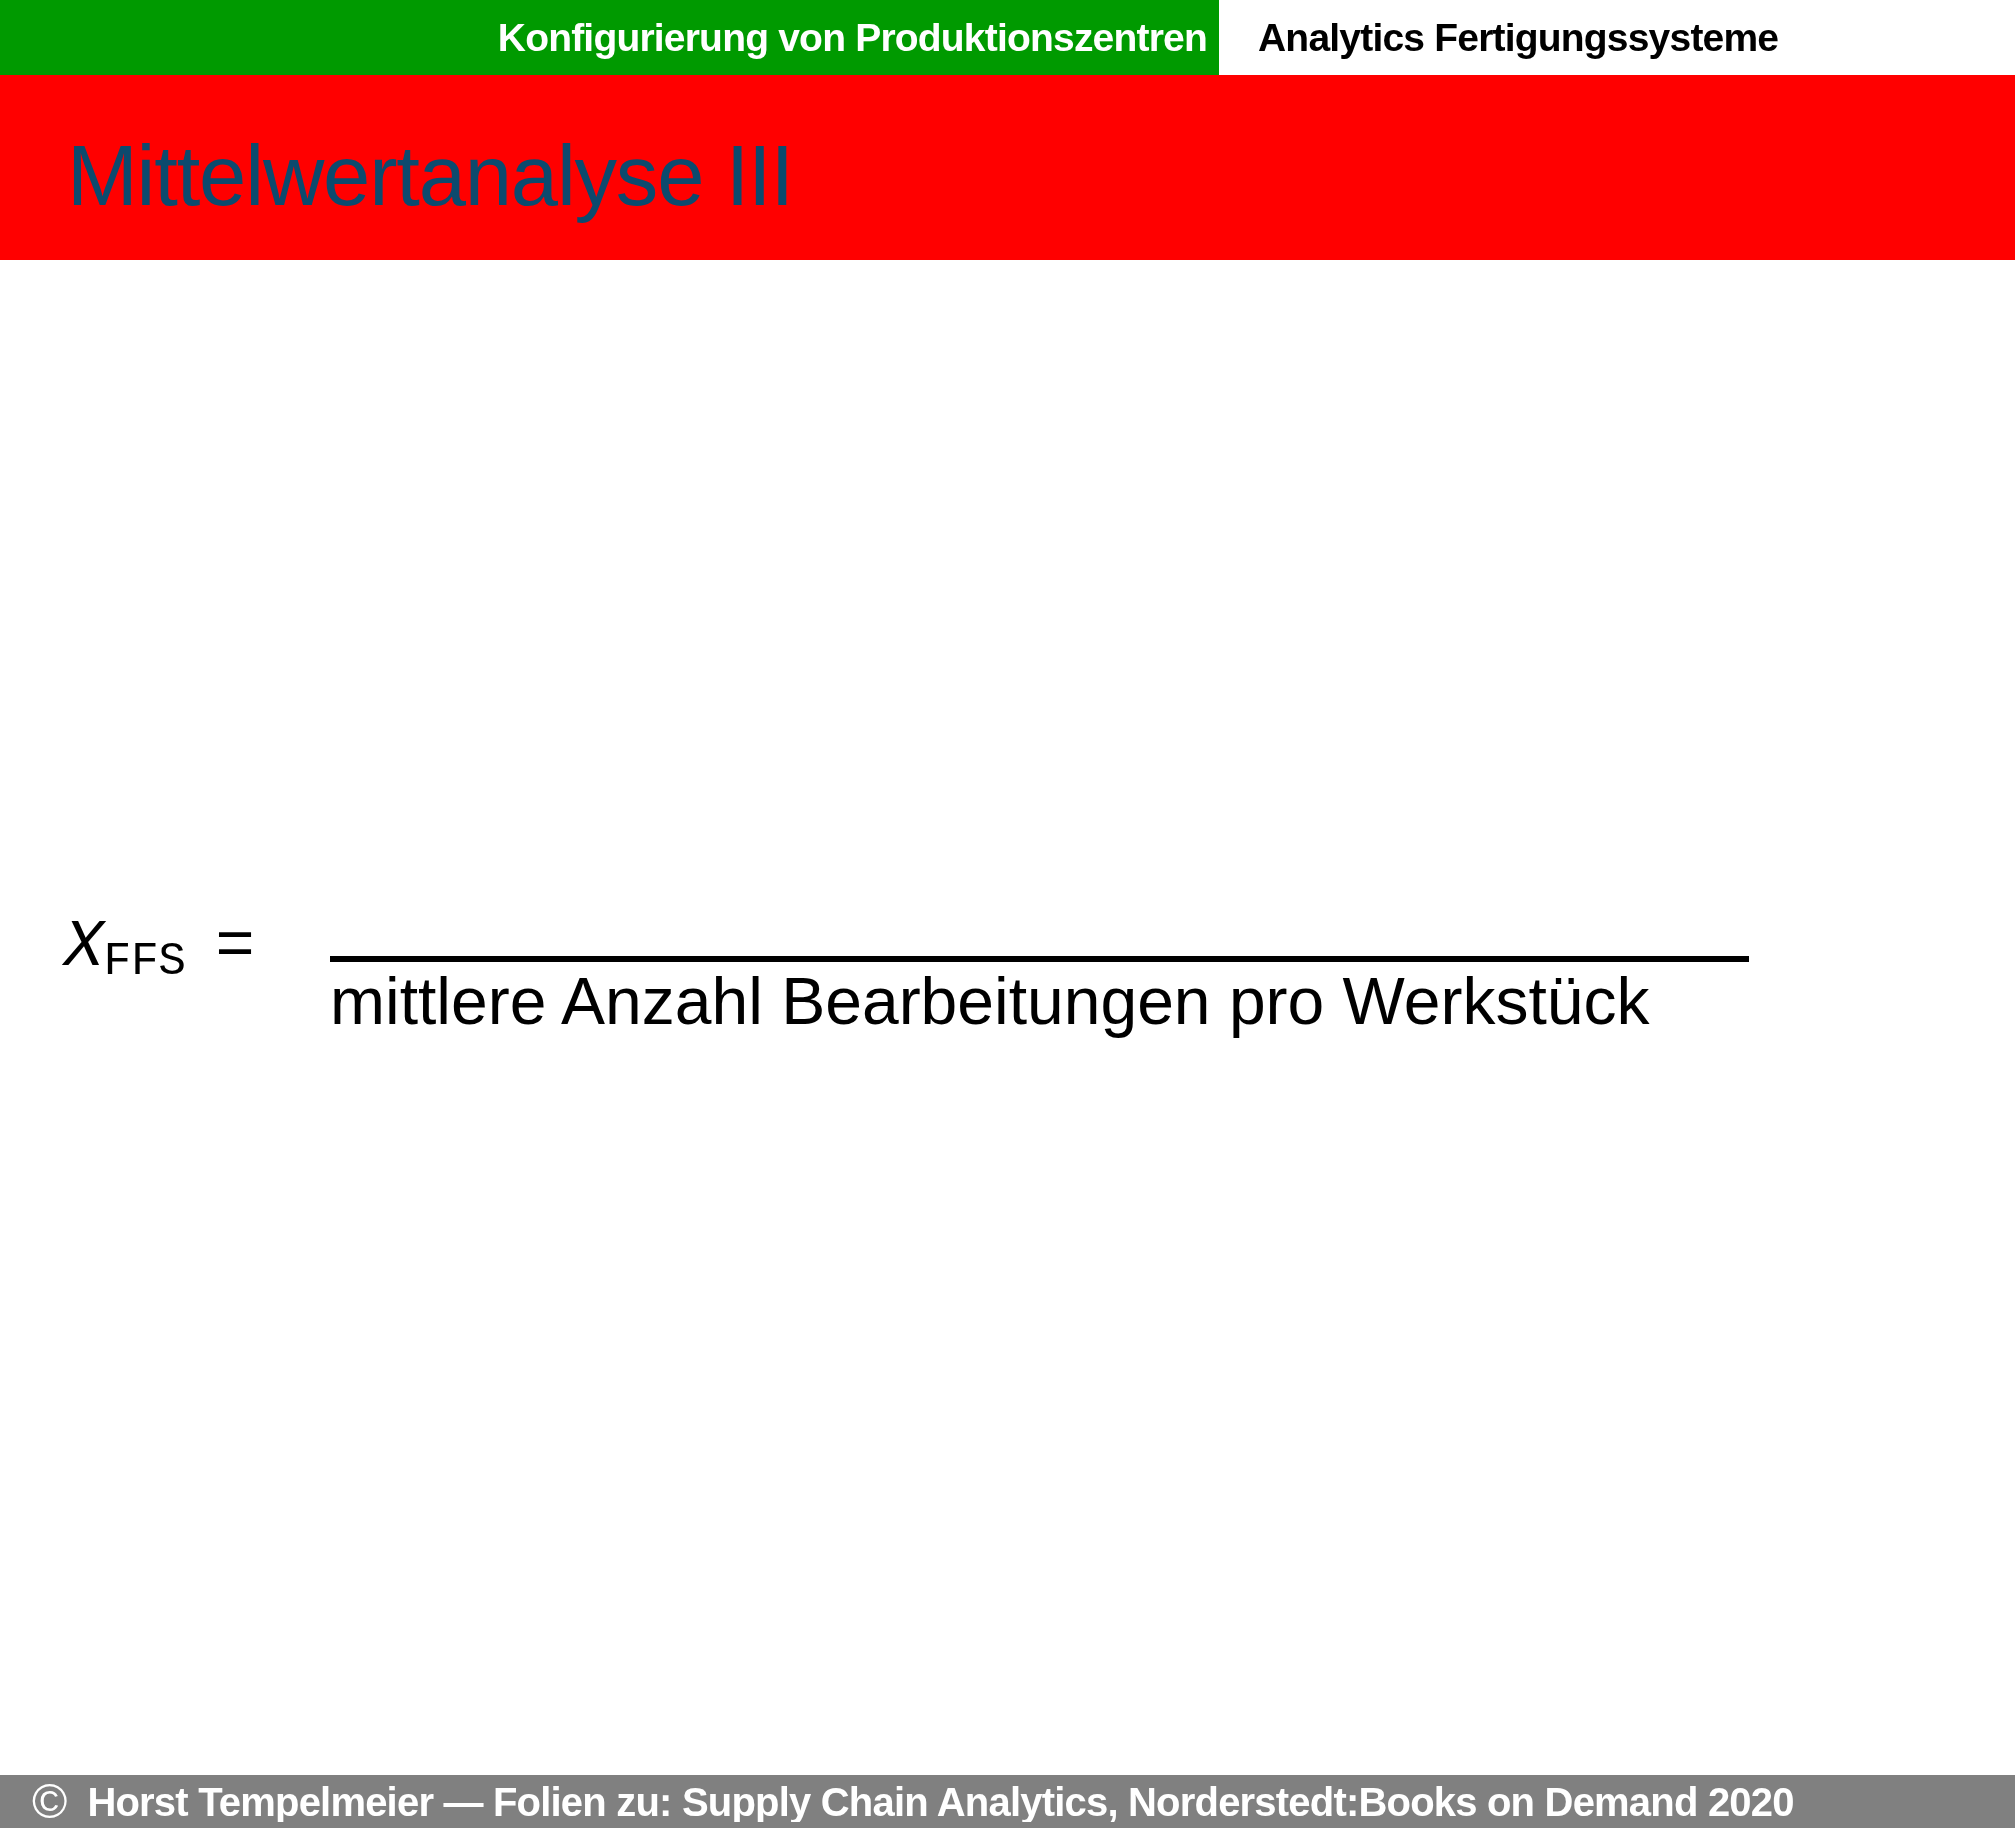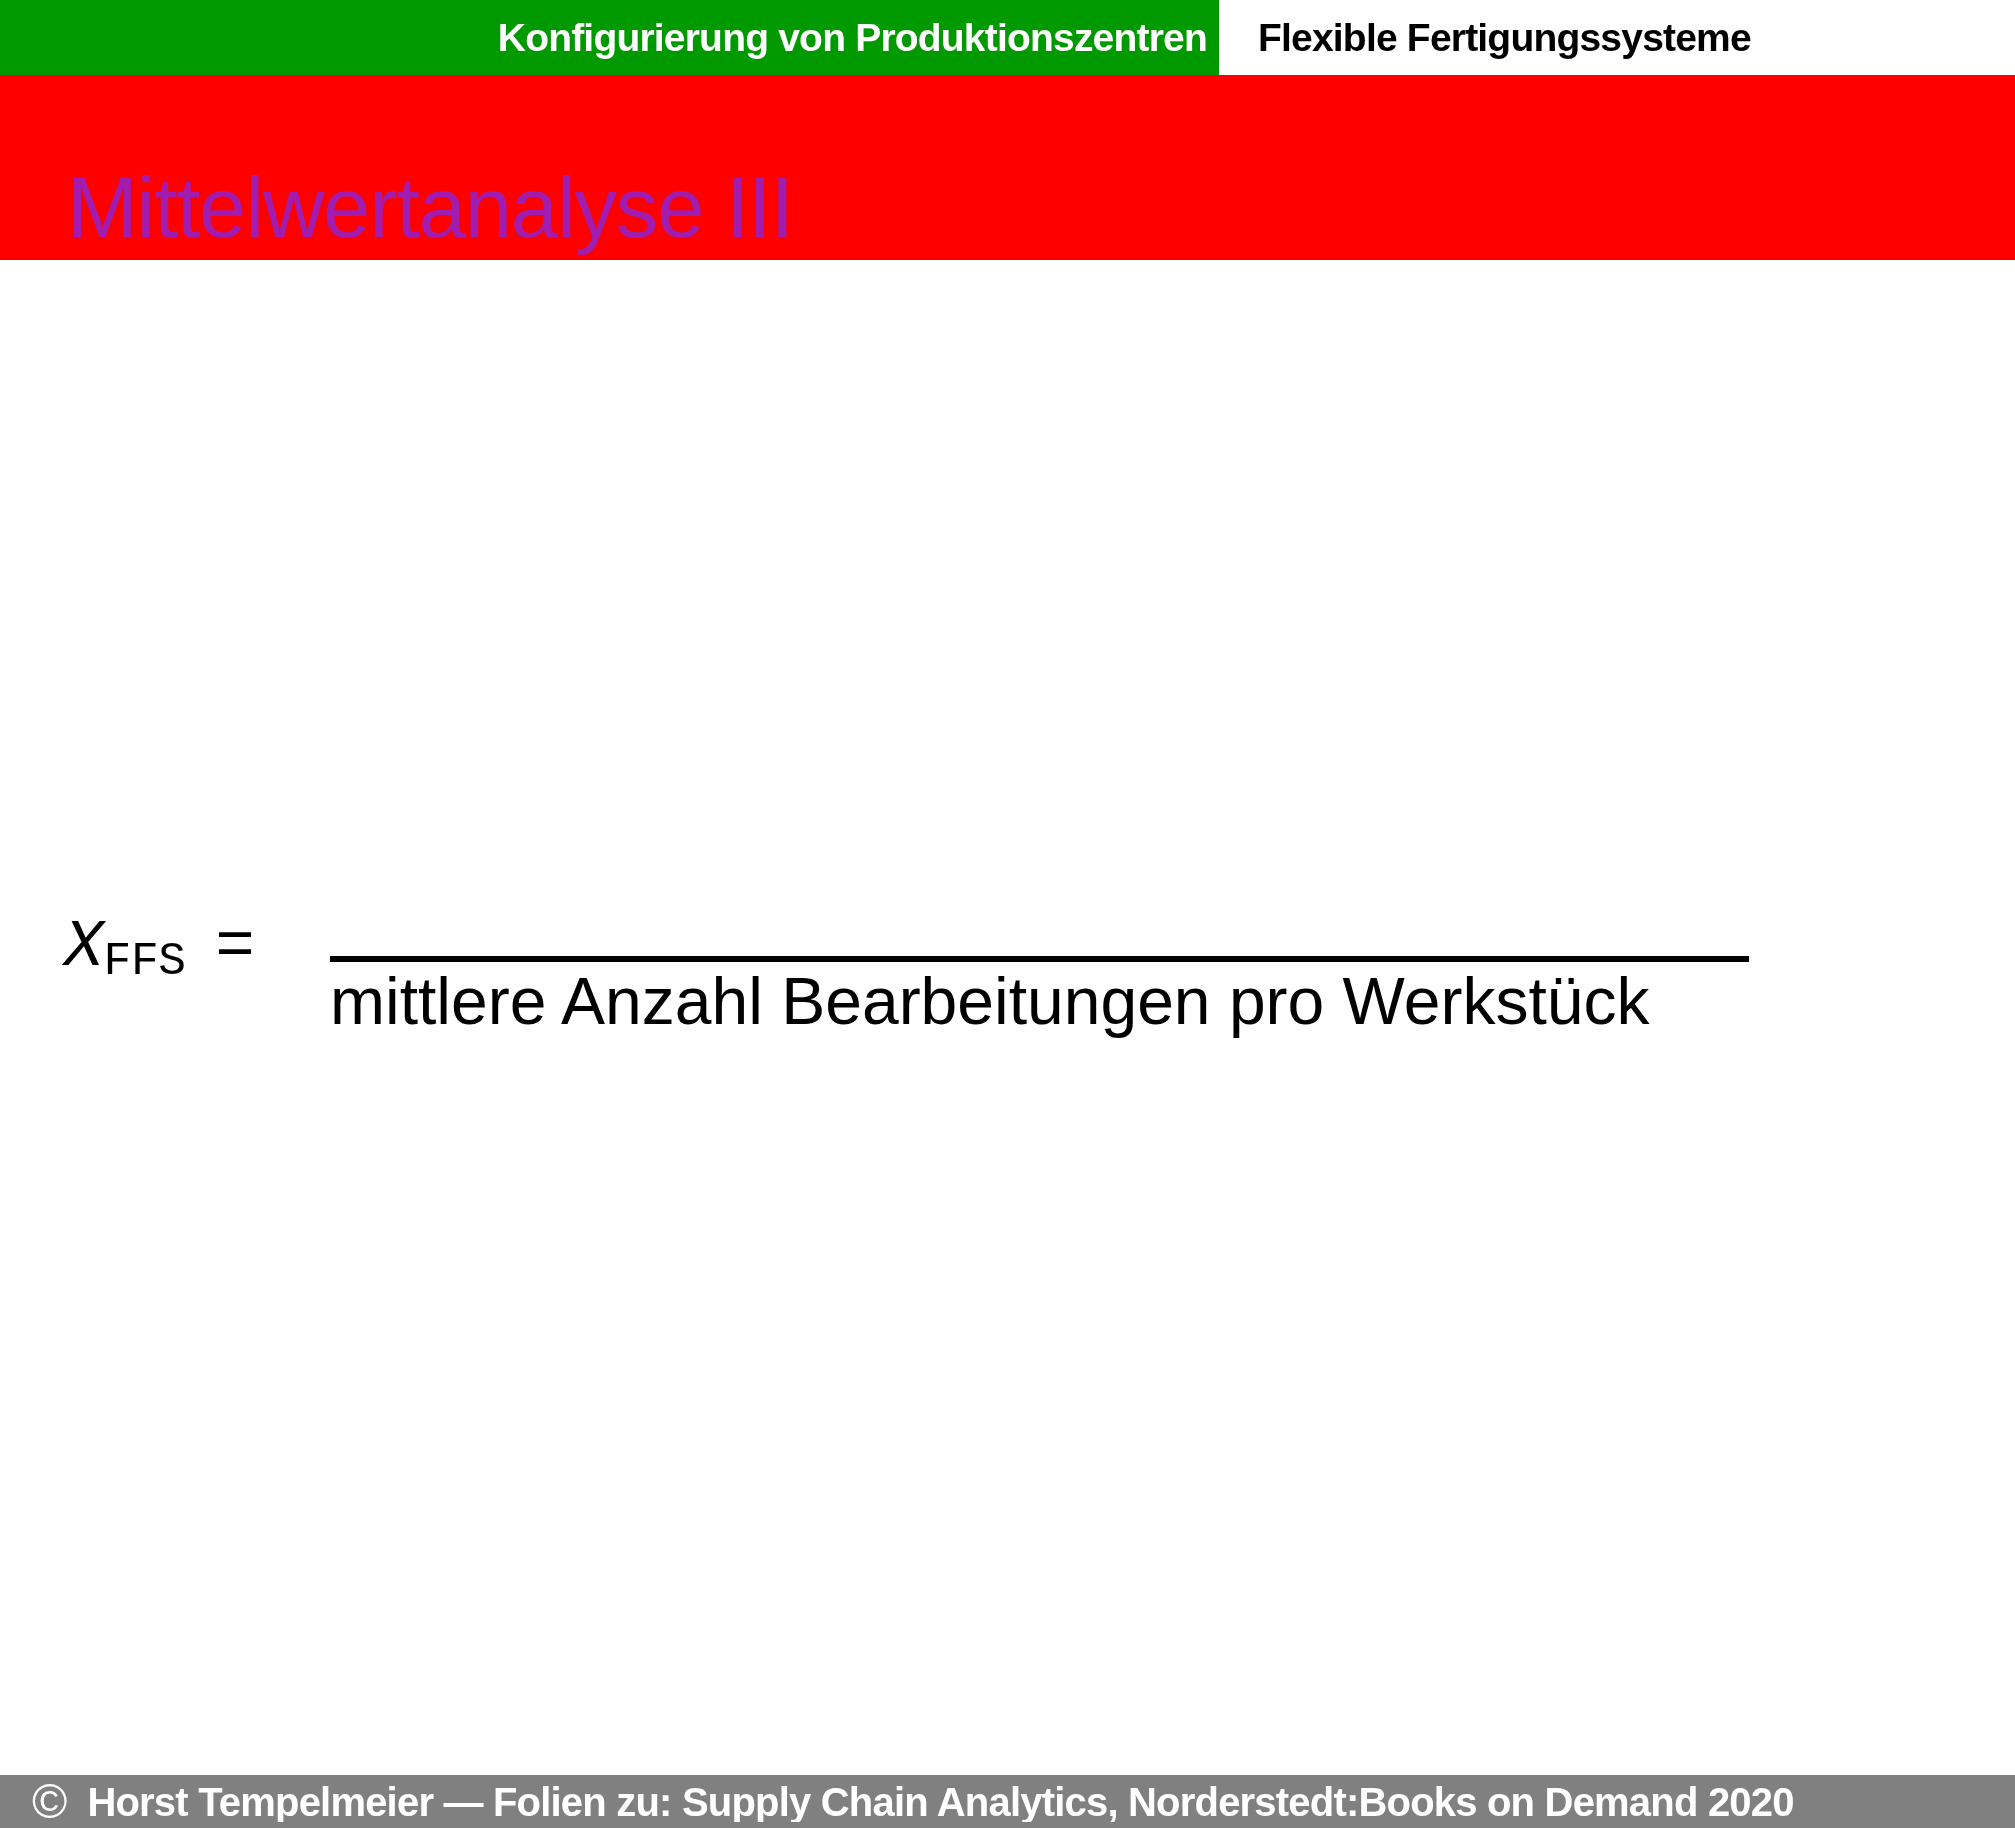--- a/index.html
+++ b/index.html
@@ -30,22 +30,22 @@
     font-size:39px;font-weight:bold;line-height:1;
     letter-spacing:-0.8px;white-space:nowrap;
   }
   
   .title-band{
     position:absolute;left:0;top:75px;width:2437px;height:185px;
     background:var(--title-red,#FF0000);
   }
   .frame-title{
     position:absolute;left:67px;top:133px;
-    color:#a21caf;font-size:85px;font-weight:normal;
-    line-height:1;letter-spacing:-1.2px;white-space:nowrap;margin-top:32px;
+    color:#0c4a6e;font-size:85px;font-weight:normal;
+    line-height:1;letter-spacing:-1.2px;white-space:nowrap;
   }
   
   .section-heading{
     position:absolute;left:80px;top:730px;
     color:#000000;font-size:71px;font-weight:bold;
     line-height:1;letter-spacing:-0.8px;white-space:nowrap;
   }
   .math{color:#000000;font-size:66px;line-height:1;white-space:nowrap;}
   .math .var{font-style:italic;}
   .math .sub{font-size:0.7em;font-style:normal;vertical-align:-0.185em;letter-spacing:-0.4px;}
@@ -74,21 +74,21 @@
 </style>
 </head>
 <body>
 
 <div id="page">
 
   <div class="hdr hdr-left">
     <span class="hdr-label">Konfigurierung von Produktionszentren</span>
   </div>
   <div class="hdr hdr-right">
-    <span class="hdr-label">Flexible Fertigungssysteme</span>
+    <span class="hdr-label">Analytics Fertigungssysteme</span>
   </div>
 
   <div class="title-band"></div>
   <div class="frame-title">Mittelwertanalyse III</div>
 
 
   <div class="math formula-lhs"><span class="var">X</span><span class="sub">FFS</span><span class="eq">=</span></div>
 
 
   <div class="frac-bar"></div>

